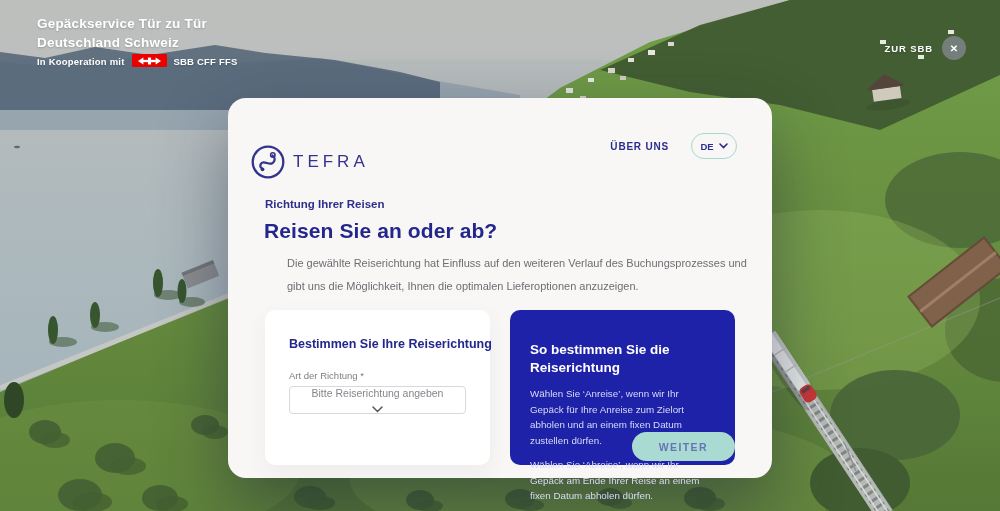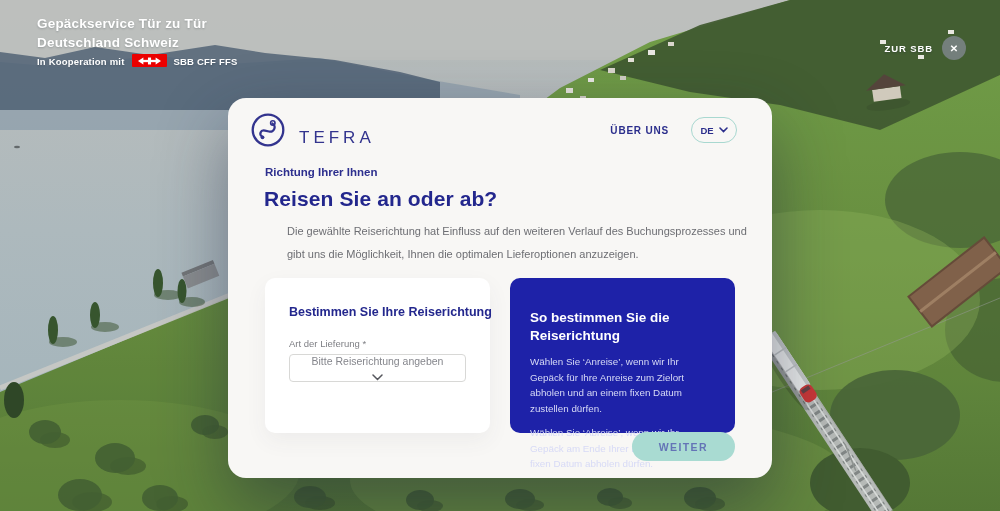--- a/index.html
+++ b/index.html
@@ -33,21 +33,21 @@
     display:flex;align-items:center;justify-content:center;color:#ffffff;
     font-size:10px;font-weight:700;cursor:pointer;
   }
   
   .modal{
     position:absolute;left:228px;top:98px;width:544px;height:380px;
     background:#f8f7f5;border-radius:18px;
     box-shadow:0 30px 70px rgba(25,32,58,.45);
   }
   .modal-top{display:flex;align-items:center;padding:14px 35px 0 22px;}
-  .brand{display:flex;align-items:flex-end;gap:13px;}
+  .brand{display:flex;align-items:center;gap:7px;margin-top:32px;}
   .brand-name{color:#33348e;font-size:17px;letter-spacing:4px;font-weight:500;}
   .modal-nav{margin-left:auto;display:flex;align-items:center;gap:22px;}
   .about-link{color:#2b2e8c;font-size:10px;font-weight:700;letter-spacing:.8px;cursor:pointer;}
   .lang-pill{
     width:44px;height:24px;border:1.5px solid #a8d8d0;border-radius:13px;background:transparent;
     display:flex;align-items:center;justify-content:center;gap:5px;cursor:pointer;
     color:#2b2e8c;font-size:9.5px;font-weight:700;
   }
   .eyebrow{margin:18px 37px 0;color:#2d2f8e;font-size:11.5px;font-weight:700;}
   .main-heading{margin:9px 36px 0;color:#23278d;font-size:21px;font-weight:800;letter-spacing:.1px;}
@@ -251,29 +251,29 @@
       <span class="about-link">ÜBER UNS</span>
       <span class="lang-pill">
         <span>DE</span>
         <svg width="9" height="6" viewBox="0 0 9 6">
           <polyline points="1,1 4.5,4.5 8,1" fill="none" stroke="#2b2e8c" stroke-width="1.6" stroke-linecap="round"></polyline>
         </svg>
       </span>
     </div>
   </div>
 
-  <div class="eyebrow">Richtung Ihrer Ihnen</div>
+  <div class="eyebrow">Richtung Ihrer Reisen</div>
   <div class="main-heading">Reisen Sie an oder ab?</div>
   <div class="description">Die gewählte Reiserichtung hat Einfluss auf den weiteren Verlauf des Buchungsprozesses und gibt uns die Möglichkeit, Ihnen die optimalen Lieferoptionen anzuzeigen.</div>
 
   <div class="cards">
 
     <div class="card form-card">
       <div class="form-card-heading">Bestimmen Sie Ihre Reiserichtung</div>
-      <div class="field-label">Art der Lieferung *</div>
+      <div class="field-label">Art der Richtung *</div>
       <div class="select-box">
         <span class="select-placeholder">Bitte Reiserichtung angeben</span>
         <svg width="11" height="7" viewBox="0 0 11 7">
           <polyline points="1,1 5.5,5.5 10,1" fill="none" stroke="#55565c" stroke-width="1.5" stroke-linecap="round"></polyline>
         </svg>
       </div>
     </div>
 
     <div class="card info-card">
       <div class="info-heading">So bestimmen Sie die Reiserichtung</div>

